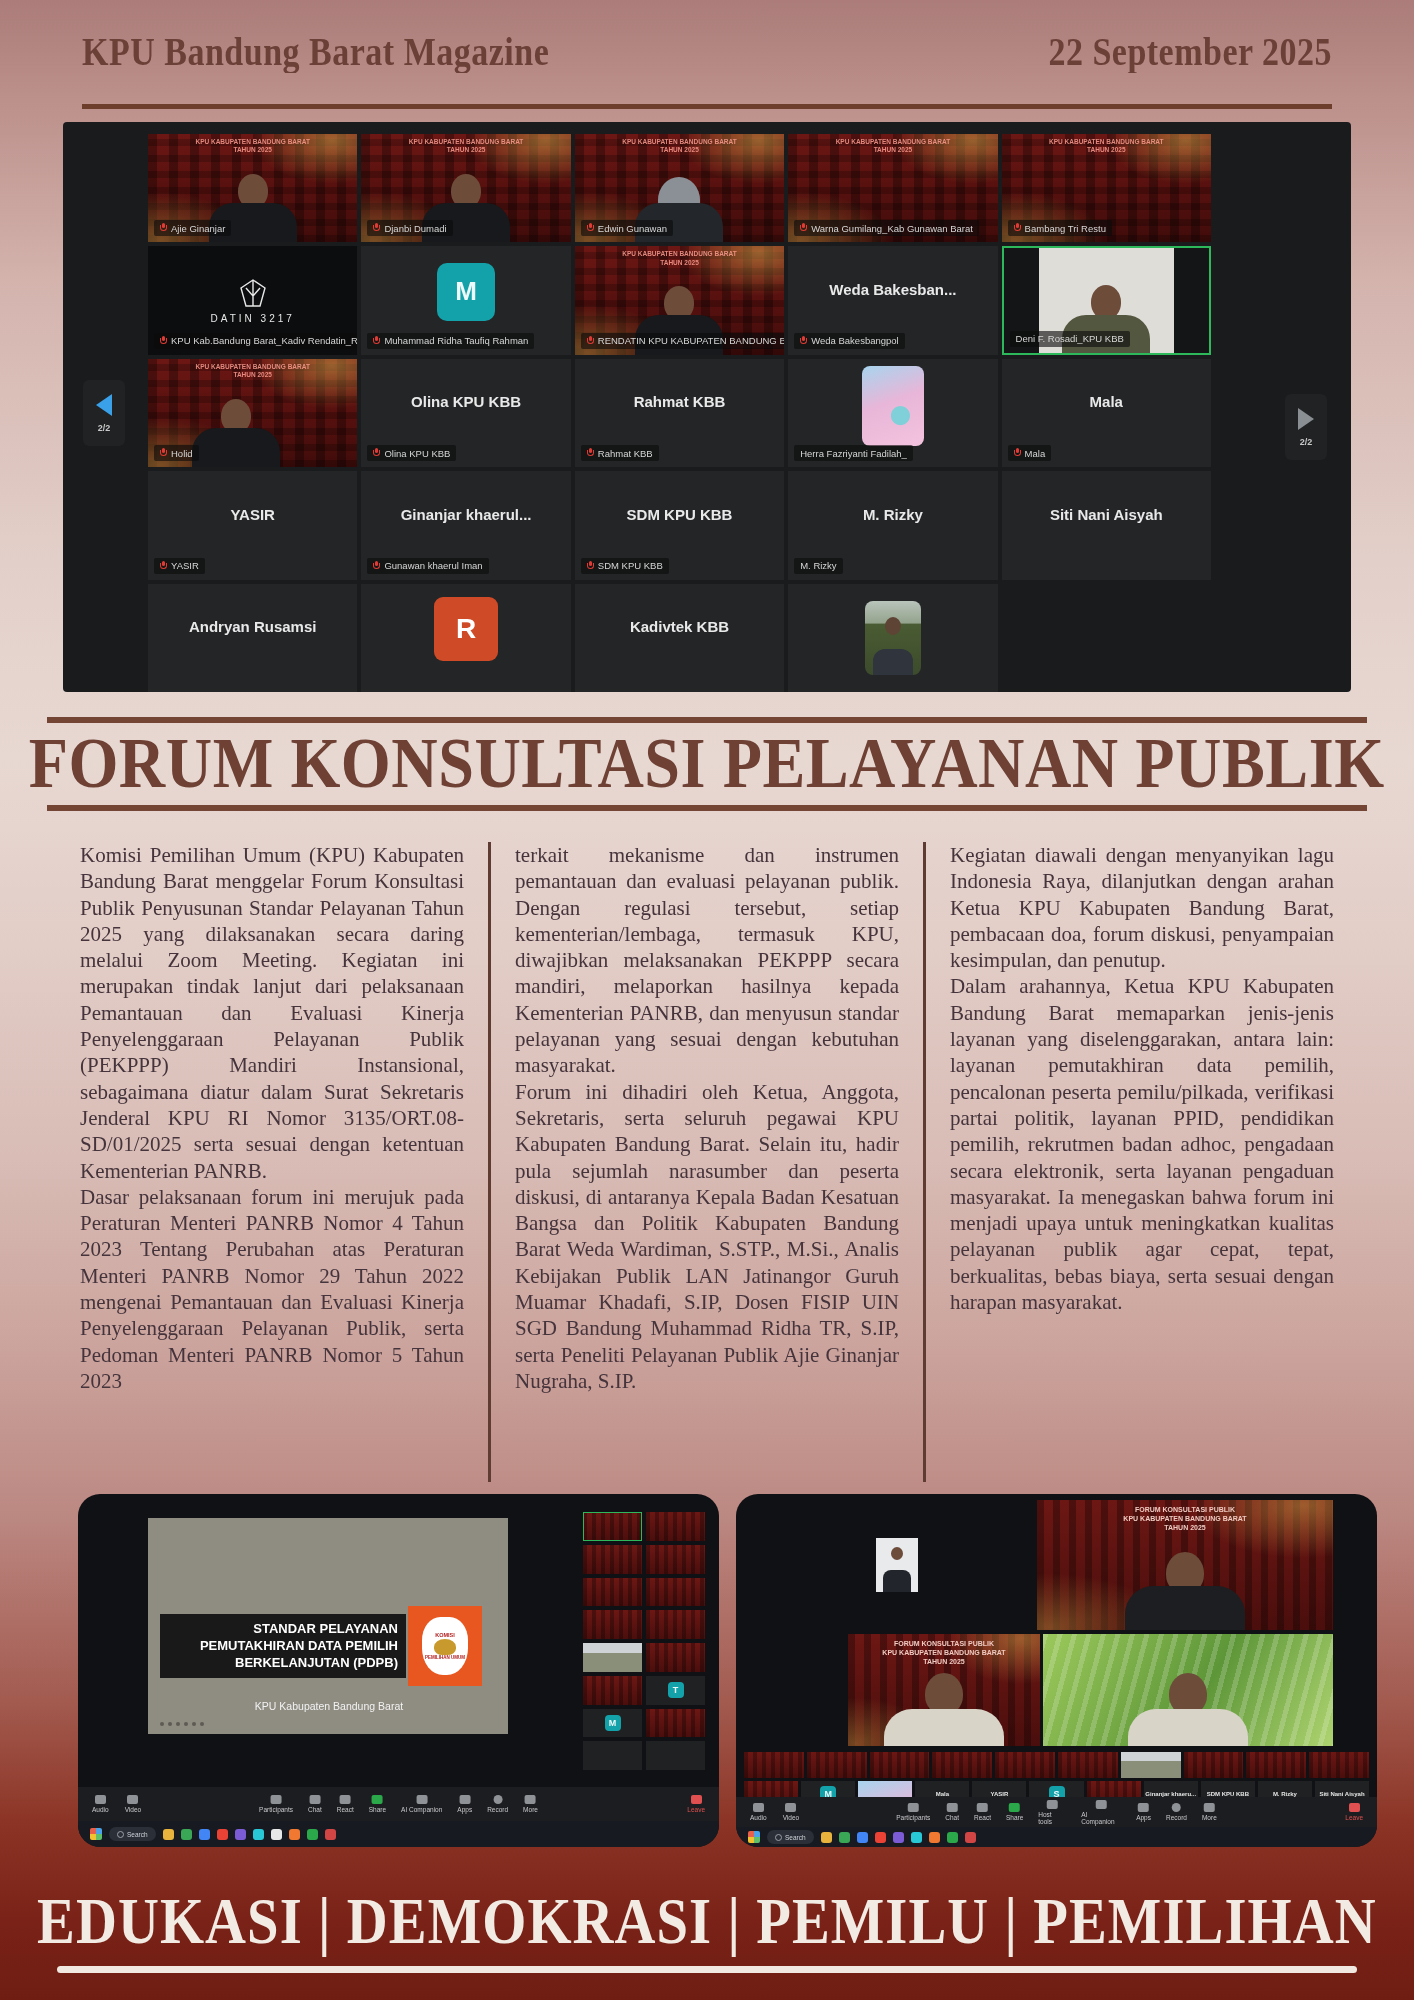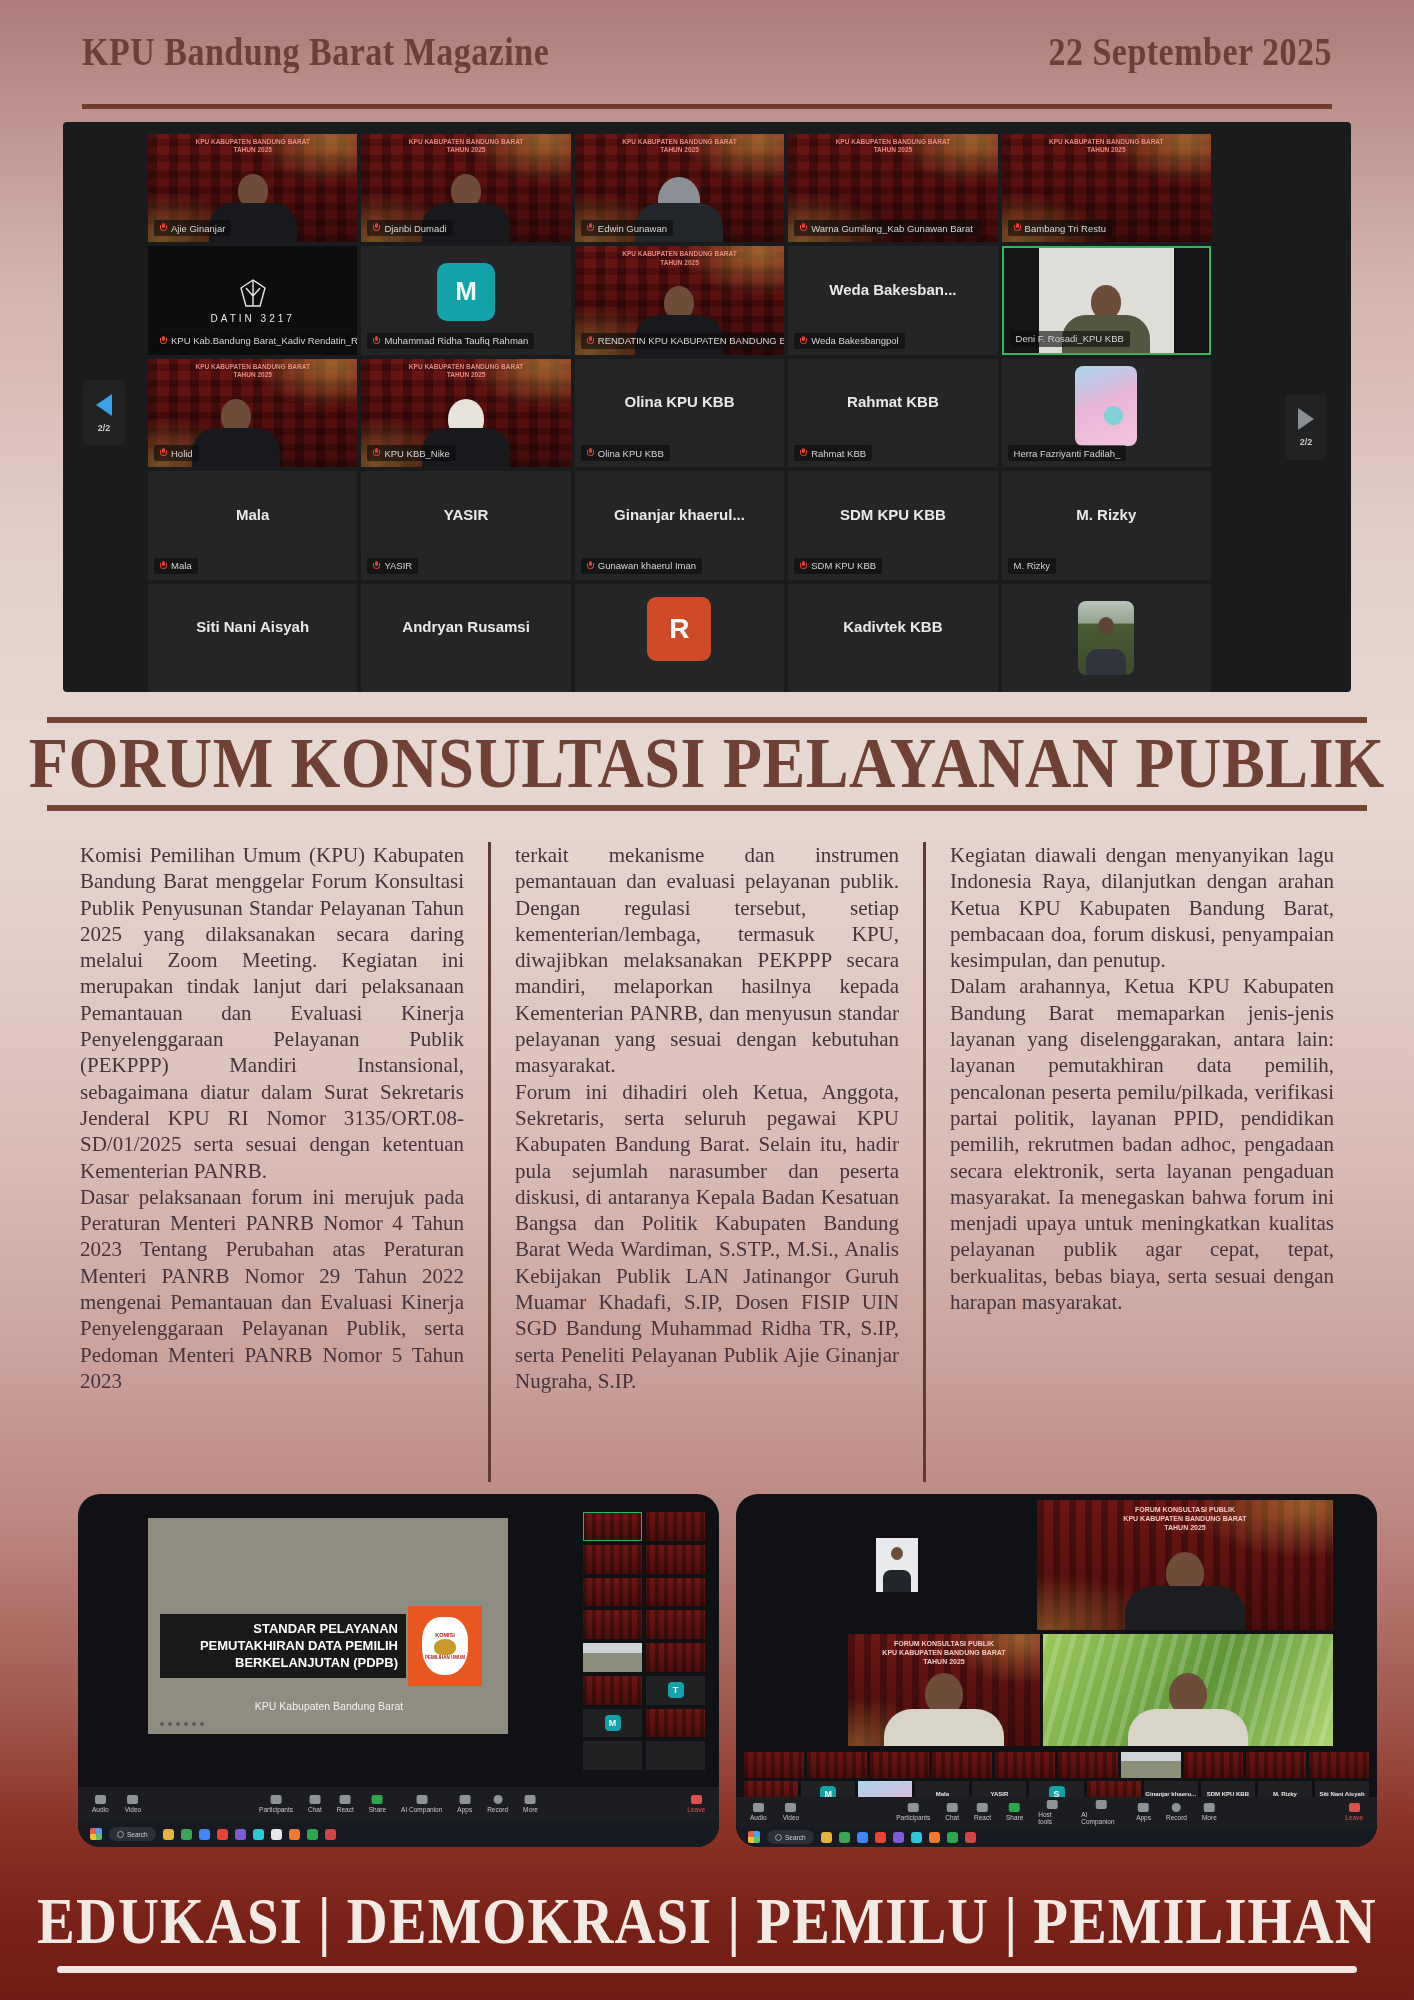--- a/index.html
+++ b/index.html
@@ -258,31 +258,20 @@
         <div class="banner">
             <span>KPU KABUPATEN BANDUNG BARAT</span>
             <span>TAHUN 2025</span>
           </div>
         <div class="pe"></div>
         <div class="tag">
             <span class="mic"></span>
             <span>Holid</span>
           </div>
       </div>
-      <div class="tile video hijab">
-        <div class="banner">
-            <span>KPU KABUPATEN BANDUNG BARAT</span>
-            <span>TAHUN 2025</span>
-          </div>
-        <div class="pe"></div>
-        <div class="tag">
-            <span class="mic"></span>
-            <span>KPU KBB_Nike</span>
-          </div>
-      </div>
       <div class="tile">
         <div class="biglabel">Olina KPU KBB</div>
         <div class="tag">
             <span class="mic"></span>
             <span>Olina KPU KBB</span>
           </div>
       </div>
       <div class="tile">
         <div class="biglabel">Rahmat KBB</div>
         <div class="tag">

